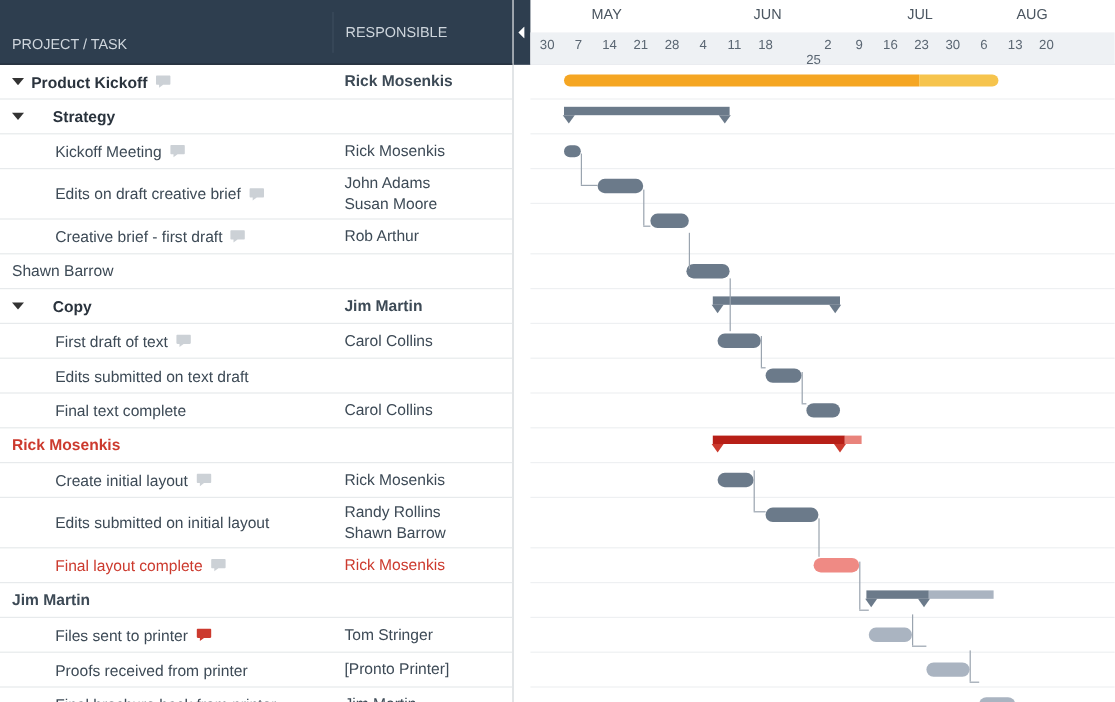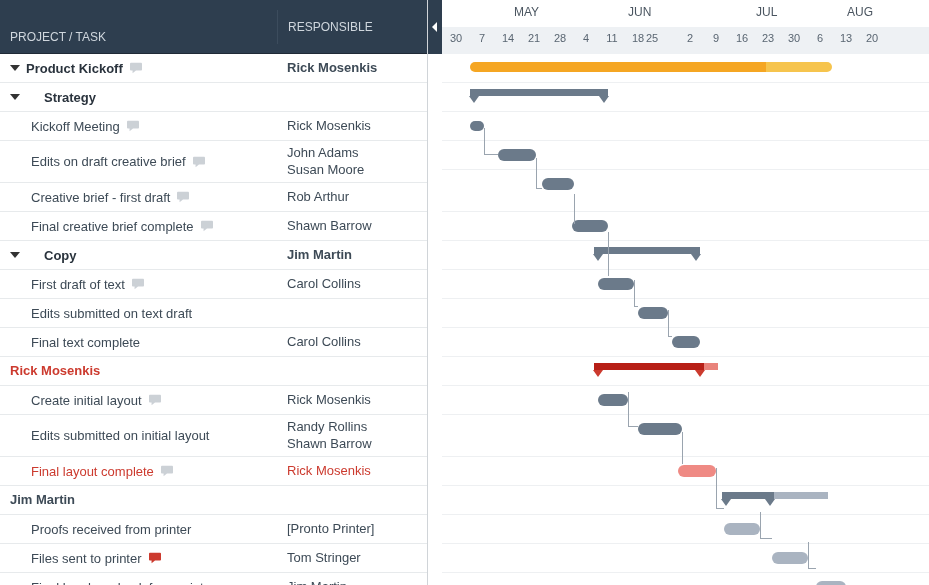--- a/index.html
+++ b/index.html
@@ -138,21 +138,21 @@
     flex:0 0 150px;
     padding-left:10px;
     color:#3d4a56;
     font-size:13px;
     line-height:1.25;
   }
   .bold { font-weight:700; color:#2a333d;}
   .red  { color:#cc3a2e !important; }
   .indent-0 { padding-left: 10px !important; }
   .indent-1 .task-text { margin-left: 18px; }
-  .indent-2 .task-text { margin-left: 21px; }
+  .indent-2 .task-text { margin-left: 36px; }
   .caret {
     display:inline-block;
     width:0;height:0;
     border-left:5px solid transparent;
     border-right:5px solid transparent;
     border-top:6px solid #333;
     margin-right:6px;
     cursor:pointer;
   }
   .caret.red { border-top-color:#cc3a2e; }
@@ -312,28 +312,20 @@
             <span class="task-text ">Creative brief - first draft</span>
             <span class="comment-icon">
   <svg viewBox="0 0 16 14">
                 <path fill="#9aa4af" d="M2 1h12c.6 0 1 .4 1 1v7c0 .6-.4 1-1 1H8l-4 3v-3H2c-.6 0-1-.4-1-1V2c0-.6.4-1 1-1z"></path>
               </svg>
             </span>
           </div>
           <div class="col-resp ">Rob Arthur</div>
         </div>
         <div class="row">
-          <div class="col-task indent-2">
-            <span class="task-text ">Final creative brief complete</span>
-            <span class="comment-icon">
-  <svg viewBox="0 0 16 14">
-                <path fill="#9aa4af" d="M2 1h12c.6 0 1 .4 1 1v7c0 .6-.4 1-1 1H8l-4 3v-3H2c-.6 0-1-.4-1-1V2c0-.6.4-1 1-1z"></path>
-              </svg>
-            </span>
-          </div>
           <div class="col-resp ">Shawn Barrow</div>
         </div>
         <div class="row">
           <div class="col-task indent-1">
             <span class="caret"></span>
             <span class="task-text bold ">Copy</span>
           </div>
           <div class="col-resp bold ">Jim Martin</div>
         </div>
         <div class="row">
@@ -388,67 +380,67 @@
               </svg>
             </span>
           </div>
           <div class="col-resp red ">Rick Mosenkis</div>
         </div>
         <div class="row">
           <div class="col-resp bold ">Jim Martin</div>
         </div>
         <div class="row">
           <div class="col-task indent-2">
-            <span class="task-text ">Proofs received from printer</span>
-          </div>
-          <div class="col-resp ">[Pronto Printer]</div>
-        </div>
-        <div class="row">
-          <div class="col-task indent-2">
             <span class="task-text ">Files sent to printer</span>
             <span class="comment-icon red">
   <svg viewBox="0 0 16 14">
                 <path fill="#cc3a2e" d="M2 1h12c.6 0 1 .4 1 1v7c0 .6-.4 1-1 1H8l-4 3v-3H2c-.6 0-1-.4-1-1V2c0-.6.4-1 1-1z"></path>
               </svg>
             </span>
           </div>
           <div class="col-resp ">Tom Stringer</div>
+        </div>
+        <div class="row">
+          <div class="col-task indent-2">
+            <span class="task-text ">Proofs received from printer</span>
+          </div>
+          <div class="col-resp ">[Pronto Printer]</div>
         </div>
         <div class="row">
           <div class="col-task indent-2">
             <span class="task-text ">Final brochure back from printer</span>
           </div>
           <div class="col-resp ">Jim Martin</div>
         </div>
       </div>
   </div>
 
   <div class="right-panel">
     <div class="timeline-header">
       <div class="arrow-tab">
         <svg width="8" height="10" viewBox="0 0 8 10">
             <path d="M6 0 L1 5 L6 10 Z"></path>
           </svg>
       </div>
       <div class="months" id="months">
-          <div class="month" style="left: 72px;">MAY</div>
+          <div class="month" style="left: 51px;">MAY</div>
           <div class="month" style="left: 186px;">JUN</div>
           <div class="month" style="left: 314px;">JUL</div>
           <div class="month" style="left: 405px;">AUG</div>
         </div>
       <div class="days-row" id="days">
           <div class="day" style="left: 14px;">30</div>
           <div class="day" style="left: 40px;">7</div>
           <div class="day" style="left: 66px;">14</div>
           <div class="day" style="left: 92px;">21</div>
           <div class="day" style="left: 118px;">28</div>
           <div class="day" style="left: 144px;">4</div>
           <div class="day" style="left: 170px;">11</div>
           <div class="day" style="left: 196px;">18</div>
-          <div class="day" style="left: 210px;">25</div>
+          <div class="day" style="left: 236px; margin-top: 12px;">25</div>
           <div class="day" style="left: 248px;">2</div>
           <div class="day" style="left: 274px;">9</div>
           <div class="day" style="left: 300px;">16</div>
           <div class="day" style="left: 326px;">23</div>
           <div class="day" style="left: 352px;">30</div>
           <div class="day" style="left: 378px;">6</div>
           <div class="day" style="left: 404px;">13</div>
           <div class="day" style="left: 430px;">20</div>
         </div>
     </div>

